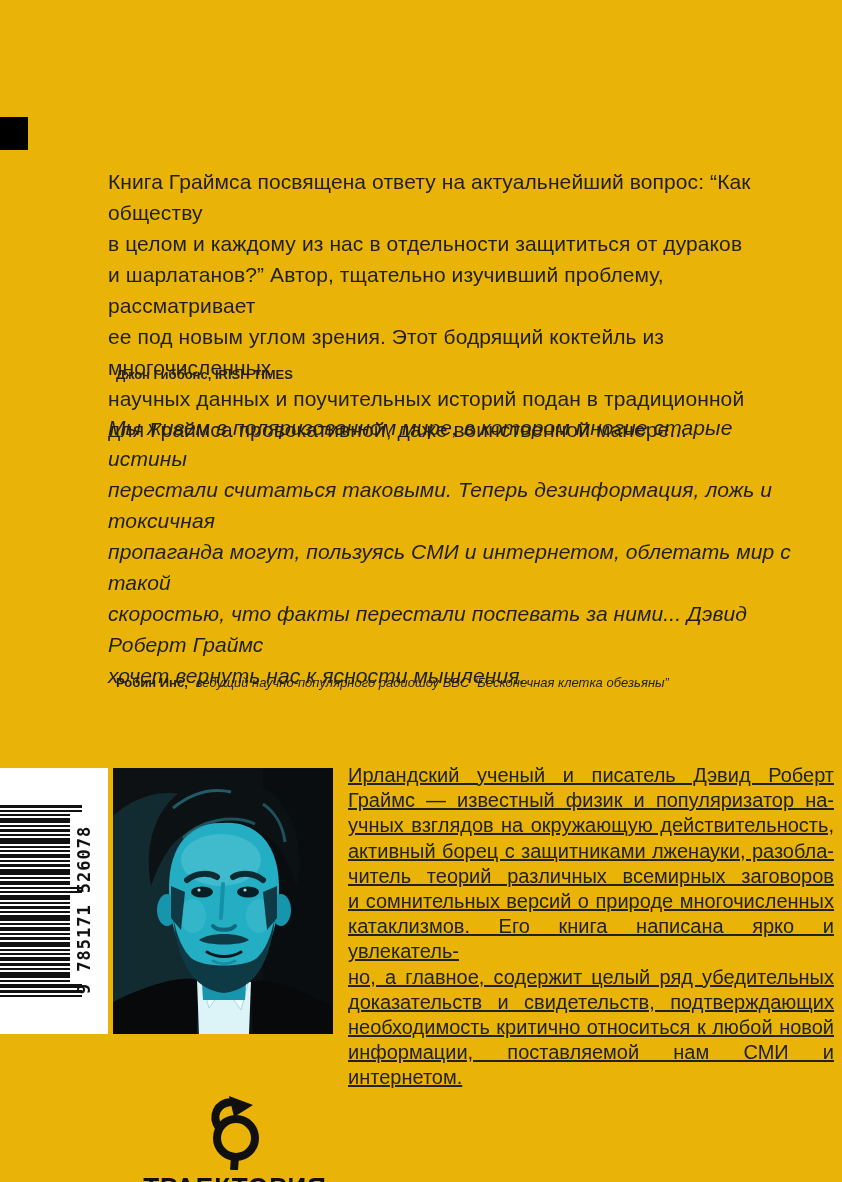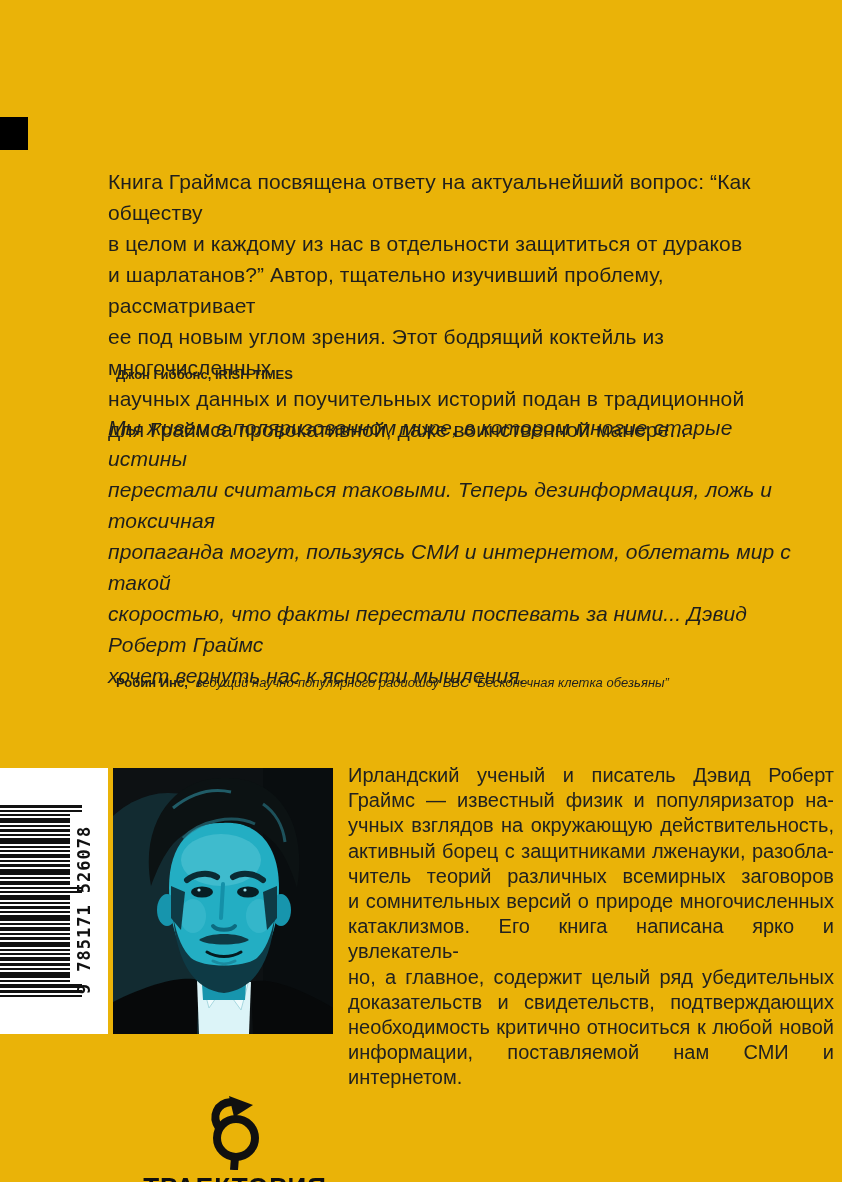--- a/index.html
+++ b/index.html
@@ -48,20 +48,21 @@
   .photo{
     position:absolute;left:113px;top:768px;width:220px;height:266px;
     background:#0d1113;overflow:hidden;
   }
   .bio{
     position:absolute;left:348px;top:763px;width:486px;
     font-size:20px;line-height:25.2px;
     white-space:pre-line;
     text-align:justify;text-align-last:justify;
     color:#222220;
+    text-decoration:underline;
   }
   .logo{position:absolute;left:140px;top:1096px;width:190px;height:100px;text-align:center;}
   .logo svg{display:block;margin:0 auto;}
   .publisher-name{
     margin-top:2px;
     font-size:26px;font-weight:bold;letter-spacing:1px;color:#101010;
     white-space:nowrap;
   }
 </style>
 </head>

